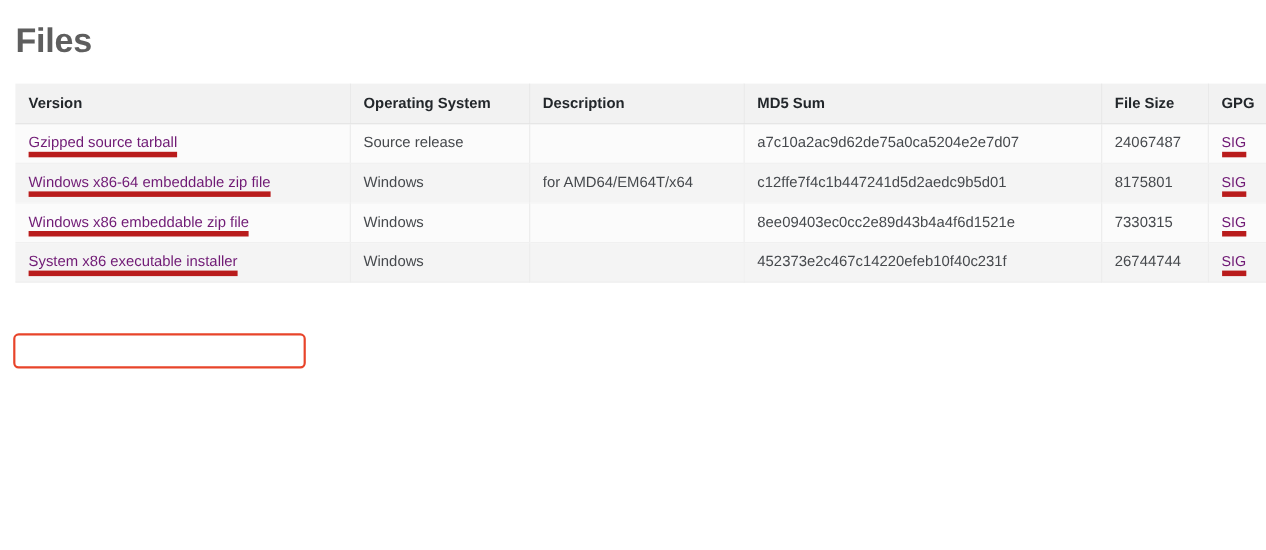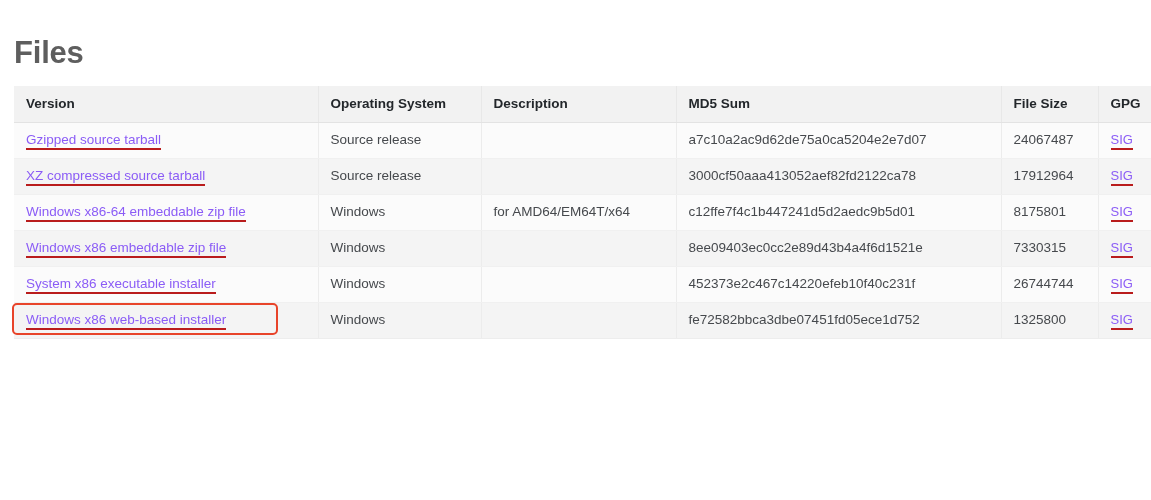--- a/index.html
+++ b/index.html
@@ -20,34 +20,34 @@
     width: 1151px;
     height: 500px;
     box-sizing: border-box;
     padding: 0;
   }
 
   
   .page-title {
     position: absolute;
     left: 14px;
-    top: 34px;
+    top: 18px;
     margin: 0;
     font-size: 31px;
     line-height: 38px;
     font-weight: bold;
     color: #5e5e5e;
     letter-spacing: -0.2px;
   }
 
   
   .files-table-wrap {
     position: absolute;
     left: 14px;
-    top: 86px;
+    top: 76px;
     width: 1137px;
   }
   table.files-table {
     border-collapse: collapse;
     width: 1137px;
     table-layout: fixed;
     font-size: 13.5px;
   }
   table.files-table col.c-version      { width: 304px; }
   table.files-table col.c-os           { width: 163px; }
@@ -85,23 +85,23 @@
     height: 15px;
   }
   table.files-table tbody td:last-child { border-right: none; }
 
   table.files-table tbody tr:nth-child(odd)  td { background: #fbfbfb; }
   table.files-table tbody tr:nth-child(even) td { background: #f4f4f4; }
   table.files-table tbody tr:last-child td { border-bottom: 1px solid #ededed; }
 
   
   a.file-link, a.sig-link {
-    color: #8b5cf6;
+    color: #701a75;
     text-decoration: none;
-    border-bottom: 2px solid #b91c1c;
+    border-bottom: 5px solid #b91c1c;
     padding-bottom: 1px;
     cursor: pointer;
   }
   a.sig-link { font-size: 13px; }
 
   
   .annotation-box {
     position: absolute;
     left: 12px;
     top: 303px;
@@ -144,28 +144,20 @@
       <tbody id="files-tbody">
           <tr>
             <td><a class="file-link">Gzipped source tarball</a></td>
             <td>Source release</td>
             <td></td>
             <td>a7c10a2ac9d62de75a0ca5204e2e7d07</td>
             <td>24067487</td>
             <td><a class="sig-link">SIG</a></td>
           </tr>
           <tr>
-            <td><a class="file-link">XZ compressed source tarball</a></td>
-            <td>Source release</td>
-            <td></td>
-            <td>3000cf50aaa413052aef82fd2122ca78</td>
-            <td>17912964</td>
-            <td><a class="sig-link">SIG</a></td>
-          </tr>
-          <tr>
             <td><a class="file-link">Windows x86-64 embeddable zip file</a></td>
             <td>Windows</td>
             <td>for AMD64/EM64T/x64</td>
             <td>c12ffe7f4c1b447241d5d2aedc9b5d01</td>
             <td>8175801</td>
             <td><a class="sig-link">SIG</a></td>
           </tr>
           <tr>
             <td><a class="file-link">Windows x86 embeddable zip file</a></td>
             <td>Windows</td>
@@ -175,27 +167,19 @@
             <td><a class="sig-link">SIG</a></td>
           </tr>
           <tr>
             <td><a class="file-link">System x86 executable installer</a></td>
             <td>Windows</td>
             <td></td>
             <td>452373e2c467c14220efeb10f40c231f</td>
             <td>26744744</td>
             <td><a class="sig-link">SIG</a></td>
           </tr>
-          <tr>
-            <td><a class="file-link">Windows x86 web-based installer</a></td>
-            <td>Windows</td>
-            <td></td>
-            <td>fe72582bbca3dbe07451fd05ece1d752</td>
-            <td>1325800</td>
-            <td><a class="sig-link">SIG</a></td>
-          </tr>
         </tbody>
     </table>
   </div>
 
   <div class="annotation-box" style="border-color: rgb(232, 68, 42);"></div>
 
 </div>
 
 </body></html>

